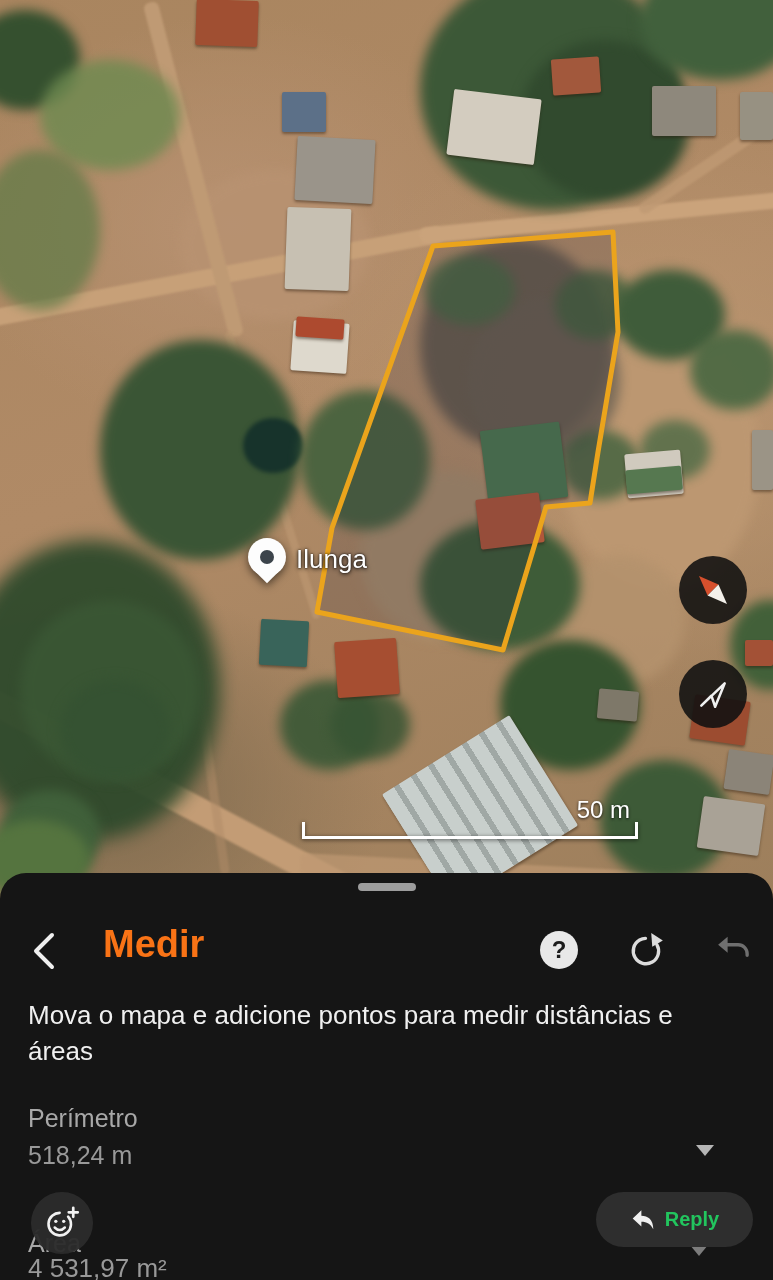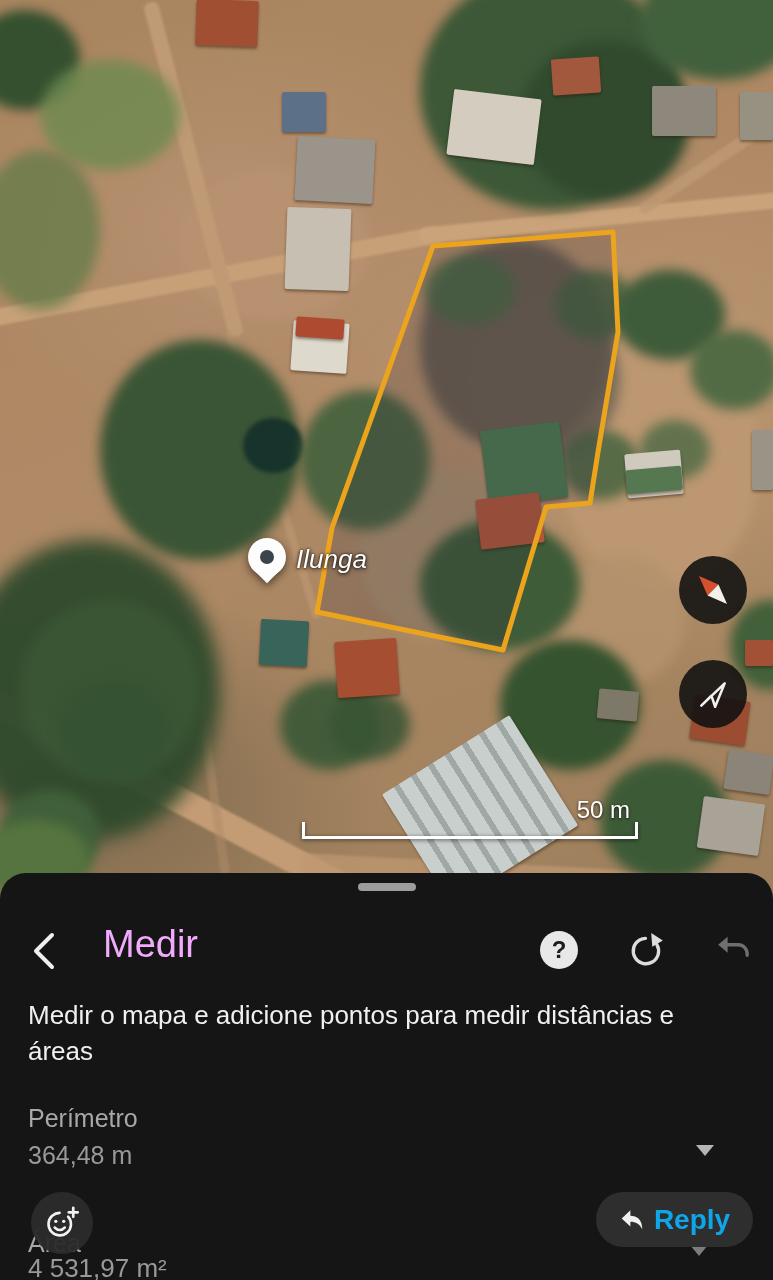--- a/index.html
+++ b/index.html
@@ -16,57 +16,57 @@
   .veg{border-radius:50%;filter:blur(6px);}
   .road{border-radius:6px;transform-origin:left center;filter:blur(1px);}
   .bld{border-radius:2px;box-shadow:0 2px 3px rgba(40,25,10,.45);}
   .polysvg{position:absolute;left:0;top:0;}
   
   .pin{position:absolute;left:248px;top:538px;width:38px;height:64px;filter:drop-shadow(0 3px 4px rgba(0,0,0,.55));}
   .pin .head{position:absolute;left:0;top:0;width:38px;height:38px;border-radius:50%;background:#fdfdfd;}
   .pin .dot{position:absolute;left:12px;top:12px;width:14px;height:14px;border-radius:50%;background:#3c444b;}
   .pin .tail{position:absolute;left:11px;top:26px;width:16px;height:16px;background:#fdfdfd;transform:rotate(45deg);}
   .pin-label{position:absolute;left:296px;top:544px;color:#fff;font-size:26px;font-weight:500;
-             text-shadow:0 1px 4px rgba(0,0,0,.9),0 0 2px rgba(0,0,0,.8);font-style:italic;}
+             text-shadow:0 1px 4px rgba(0,0,0,.9),0 0 2px rgba(0,0,0,.8);}
   
   .scalebar{position:absolute;left:302px;top:798px;width:336px;height:42px;}
   .scalebar .lbl{position:absolute;right:8px;top:-2px;color:#fff;font-size:24px;
                  text-shadow:0 1px 3px rgba(0,0,0,.85);}
   .scalebar .bar{position:absolute;left:0;top:24px;width:330px;height:14px;
                  border-left:3px solid #fff;border-right:3px solid #fff;border-bottom:3px solid #fff;
                  filter:drop-shadow(0 1px 2px rgba(0,0,0,.6));}
   
   .mapbtn{position:absolute;left:679px;width:68px;height:68px;border-radius:50%;
           background:rgba(16,16,16,.88);display:flex;align-items:center;justify-content:center;}
   .mapbtn.compass{top:556px;}  .mapbtn.nav{top:660px;}  .mapbtn.btn3d{top:760px;}
   .btn3d span{color:#f2f2f2;font-size:27px;font-weight:700;letter-spacing:.5px;}
   
   .sheet{position:absolute;left:0;top:873px;width:773px;height:407px;background:#151515;
          border-radius:26px 26px 0 0;}
   .handle{position:absolute;left:50%;top:10px;transform:translateX(-50%);width:58px;height:8px;
           border-radius:4px;background:#9d9d9d;}
   .hdr-back{position:absolute;left:26px;top:58px;width:36px;height:40px;}
-  .hdr-title{position:absolute;left:103px;top:50px;color:#f0abfc;font-size:38px;font-weight:400;}
+  .hdr-title{position:absolute;left:103px;top:50px;color:#f97316;font-size:38px;font-weight:700;}
   .hdr-help{position:absolute;left:540px;top:58px;width:38px;height:38px;border-radius:50%;
             background:#e8e8e8;display:flex;align-items:center;justify-content:center;}
   .hdr-help span{color:#1c1c1c;font-size:24px;font-weight:700;}
   .hdr-redo{position:absolute;left:628px;top:58px;width:38px;height:38px;}
   .hdr-undo{position:absolute;left:716px;top:58px;width:38px;height:38px;}
   .instruction{position:absolute;left:28px;top:124px;width:714px;color:#f0f0f0;
                font-size:26px;line-height:36px;font-weight:400;}
   .meas-label{position:absolute;left:28px;color:#a8a8a8;font-size:25px;text-align:center;}
   .meas-value{position:absolute;left:28px;color:#999;font-size:25px;}
   .tri-down{position:absolute;width:0;height:0;border-left:9px solid transparent;
             border-right:9px solid transparent;border-top:11px solid #b5b5b5;}
   
   .react-btn{position:absolute;left:31px;top:319px;width:62px;height:62px;border-radius:50%;
              background:rgba(44,44,44,.96);display:flex;align-items:center;justify-content:center;z-index:3;}
   .reply-btn{position:absolute;left:596px;top:319px;width:157px;height:55px;border-radius:28px;
              background:#2e2e2e;display:flex;align-items:center;justify-content:center;gap:9px;z-index:3;}
-  .reply-btn span{color:#0ea5e9;font-size:28px;font-weight:700;}
+  .reply-btn span{color:#22c55e;font-size:20px;font-weight:700;}
   .area-tri{border-top-color:#7c7c7c;z-index:1;}
 </style>
 </head>
 <body>
 
 <div class="screen">
 
   <div class="map">
 
     <div class="f veg" style="left:180px;top:170px;width:190px;height:150px;background:#b89271;opacity:.9;"></div>
@@ -184,24 +184,24 @@
         <polygon points="22,2 33,9 23,15" fill="#dcdcdc"></polygon>
       </svg>
     </div>
     <div class="hdr-undo">
       <svg width="38" height="38" viewBox="0 0 36 36">
         <path d="M8 13 H21 A8.5 8.5 0 0 1 29.5 21.5 V23" fill="none" stroke="#6f6f6f" stroke-width="3.2" stroke-linecap="round"></path>
         <polygon points="11,5.5 11,20.5 2,13" fill="#6f6f6f"></polygon>
       </svg>
     </div>
 
-    <div class="instruction">Medir o mapa e adicione pontos para medir distâncias e áreas</div>
+    <div class="instruction">Mova o mapa e adicione pontos para medir distâncias e áreas</div>
 
     <div class="meas-label" style="top:231px;">Perímetro</div>
-    <div class="meas-value" style="top:268px;">364,48 m</div>
+    <div class="meas-value" style="top:268px;">518,24 m</div>
     <div class="tri-down" style="left:696px;top:272px;"></div>
 
     <div class="meas-label" style="top:356px;">Área</div>
     <div class="meas-value" style="top:380px;font-size:26px;">4 531,97 m²</div>
     <div class="tri-down area-tri" style="left:690px;top:372px;"></div>
 
     <div class="react-btn">
       <svg width="36" height="36" viewBox="0 0 32 32">
         <circle cx="14" cy="17" r="10" fill="none" stroke="#f2f2f2" stroke-width="2.3" stroke-dasharray="54 9" transform="rotate(-42 14 17)" stroke-linecap="round"></circle>
         <circle cx="10.5" cy="14.5" r="1.5" fill="#f2f2f2"></circle>

